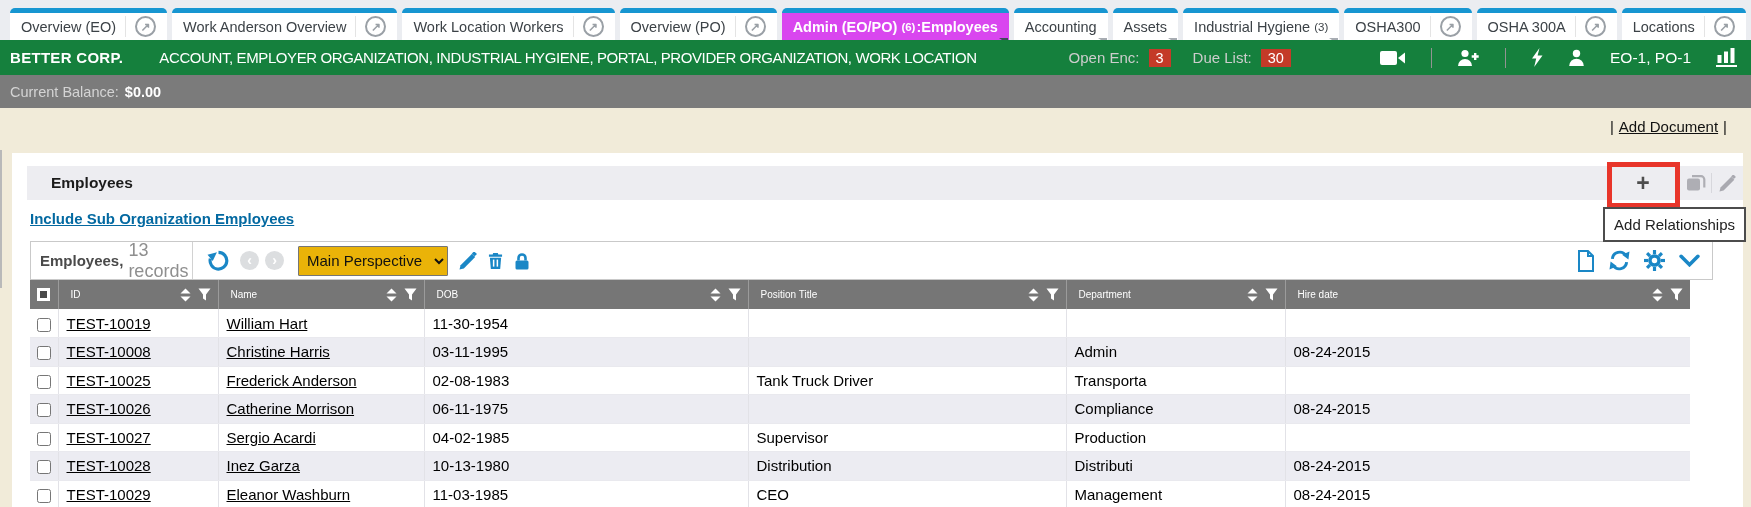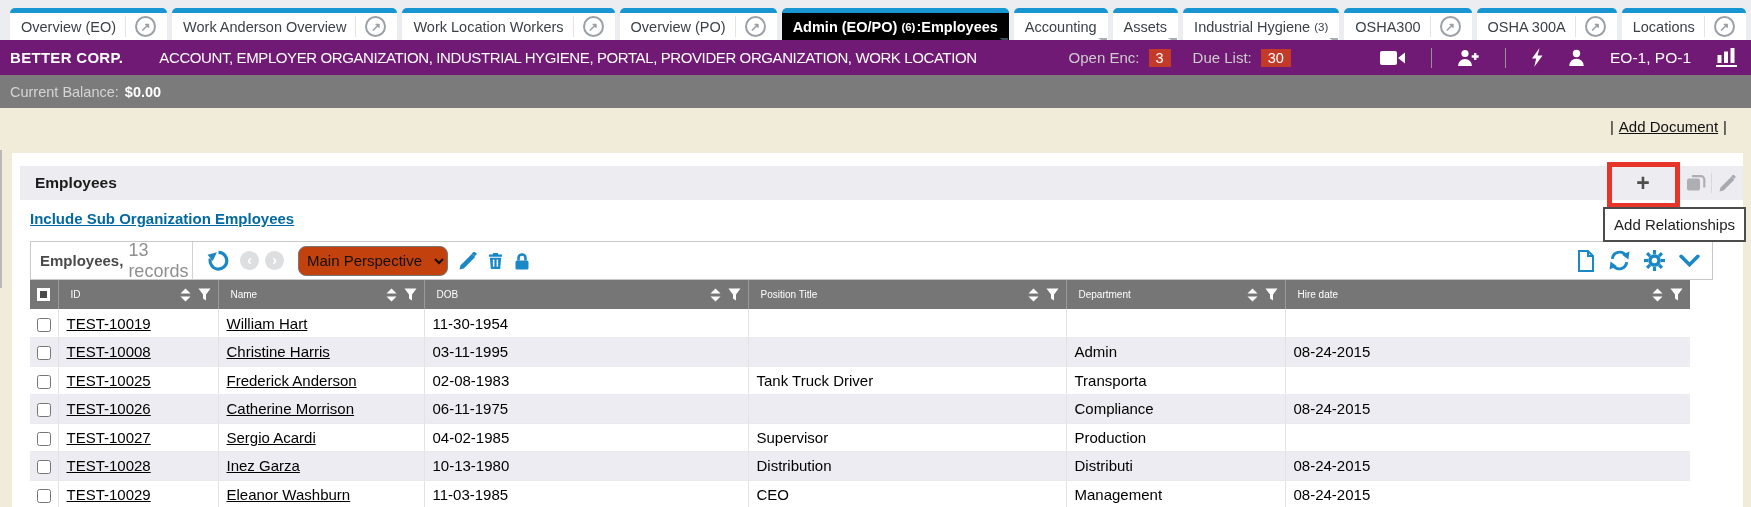--- a/index.html
+++ b/index.html
@@ -14,41 +14,41 @@
     position:absolute; top:0; left:0; width:1751px; height:40px;
     background:#ebedf1; display:flex; align-items:flex-end;
     padding-left:10px; white-space:nowrap;
   }
   .tab{
     position:relative; height:32px; background:#fff;
     border-top:5px solid #1796d1; border-radius:5px 5px 0 0;
     display:flex; align-items:center; padding:0 11px; margin-right:5px;
     font-size:14.5px; color:#3c4247; flex:0 0 auto; cursor:default;
   }
-  .tab.active{ background:#000000; color:#fff; font-weight:bold;margin-top:24px; }
+  .tab.active{ background:#d946ef; color:#fff; font-weight:bold;margin-top:24px; }
   .tab-count{ font-size:11.5px; margin-left:4px; }
   .tab-suffix{ margin-left:1px; }
   .tab-ext{
     margin-left:9px; padding-left:9px; border-left:1px solid #e4e4e4;
     display:flex; align-items:center;
   }
   .tab-ext .circ{
     width:21px; height:21px; border:2px solid #9aa0a6; border-radius:50%;
     color:#9aa0a6; font-size:12px; font-weight:bold;
     display:flex; align-items:center; justify-content:center;
   }
   .fold{
     position:absolute; right:1px; bottom:-4px; width:0; height:0;
     border-left:9px solid transparent; border-top:6px solid #a7acb2;
   }
   .tab.active .fold{ border-top-color:#3e4c58; }
   
   .bar1{
     position:absolute; top:40px; left:0; width:1751px; height:35px;
-    background:#701a75; color:#fff; display:flex; align-items:center;
+    background:#15803d; color:#fff; display:flex; align-items:center;
     padding:0 14px 0 10px; font-size:15px;
   }
   .bar1 .company{ font-weight:600; letter-spacing:.3px; }
   .bar1 .modules{ margin-left:36px; letter-spacing:-.4px; }
   .bar1 .enc-label{ margin-left:92px; color:#cdcdcd; }
   .bar1 .due-label{ margin-left:22px; color:#cdcdcd; }
   .badge{ background:#c43a28; color:#fff; padding:1px 7px; margin-left:9px; font-size:14.5px; }
   .bar1-right{ margin-left:auto; display:flex; align-items:center; gap:25px; }
   .vdiv{ width:1px; height:20px; background:#939393; }
   .icon-btn{ display:flex; align-items:center; }
@@ -65,22 +65,22 @@
   .add-doc{
     position:absolute; top:118px; right:24px; font-size:15px; color:#111;
   }
   .add-doc a{ color:#111; text-decoration:underline; margin:0 5px; cursor:pointer; }
   .left-edge{ position:absolute; left:0; top:150px; width:2px; height:138px; background:#b9b9b9; }
   .panel{
     position:absolute; left:12px; top:153px; width:1731px; bottom:0;
     background:#fff;
   }
   .panel-header{
-    margin-left:8px; margin-top:13px; height:34px; background:#ededf1;
-    display:flex; align-items:center; padding-left:15px;
+    margin-left:15px; margin-top:13px; height:34px; background:#ededf1;
+    display:flex; align-items:center; padding-left:24px;
   }
   .panel-title{ font-weight:bold; font-size:15.5px; color:#1b1b1b; }
   .panel-actions{ margin-left:auto; display:flex; align-items:center; height:100%; }
   .act-slot{ height:100%; display:flex; align-items:center; justify-content:center; }
   .slot-plus{ width:72px; }
   .slot-sm{ width:31px; }
   .act-sep{ width:1px; height:20px; background:#d7d7dc; }
   .plus-glyph{ font-size:23px; font-weight:bold; color:#4d4d4d; line-height:1; }
   .red-box{
     position:absolute; left:1607px; top:162px; width:73px; height:46px;
@@ -108,21 +108,21 @@
   .undo-btn{ margin-left:14px; display:flex; cursor:pointer; }
   .nav-circle{
     width:19px; height:19px; border-radius:50%; background:#dcdee0;
     color:#fff; font-size:14px; font-weight:bold; text-align:center;
     line-height:18px; margin-left:6px; cursor:default; flex:0 0 auto;
   }
   .nav-circle.first{ margin-left:10px; }
   .persp-select{
     margin-left:14px; width:150px; height:30px; font-size:15px;
     font-family:"Liberation Sans",sans-serif; border:1px solid #767676;
-    border-radius:8px; padding:0 4px; background:#c2410c; color:#111;
+    border-radius:1px; padding:0 4px; background:#eab308; color:#111;
   }
   .gt-icon{ margin-left:11px; display:flex; cursor:pointer; }
   .gt-right{ margin-left:auto; display:flex; align-items:center; gap:14px; padding-right:12px; }
   
   table.grid{ margin-left:18px; width:1660px; border-collapse:collapse; table-layout:fixed; }
   .grid th{
     background:#767676; height:29px; color:#fff; font-size:10px; font-weight:normal;
     text-align:left; padding:4px; position:relative; cursor:pointer;
   }
   .grid th + th{ border-left:1px solid #9b9b9b; }

